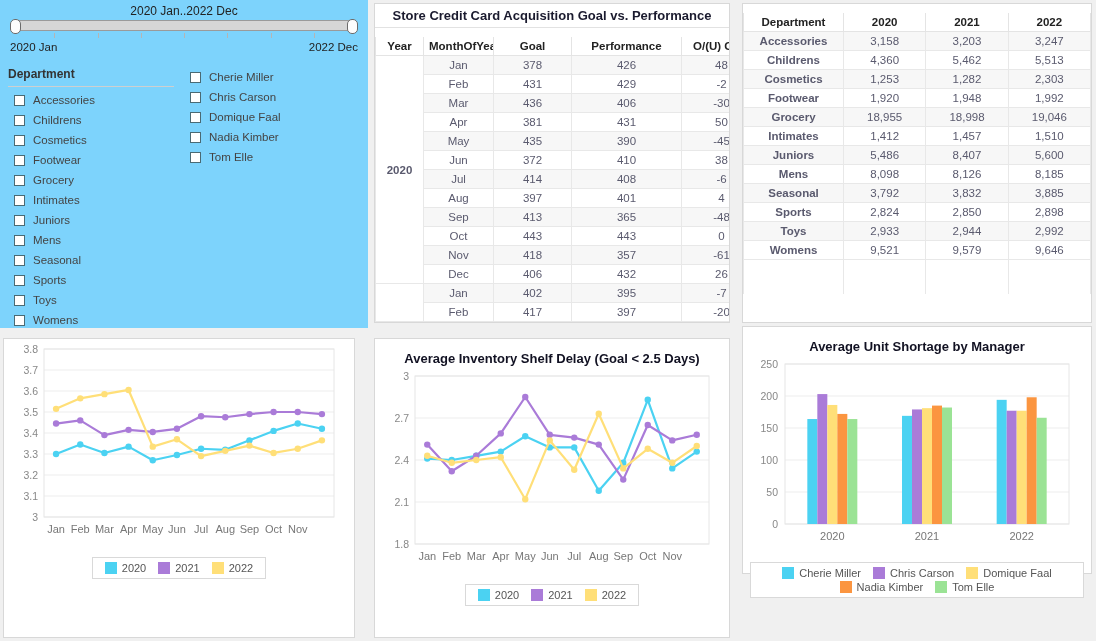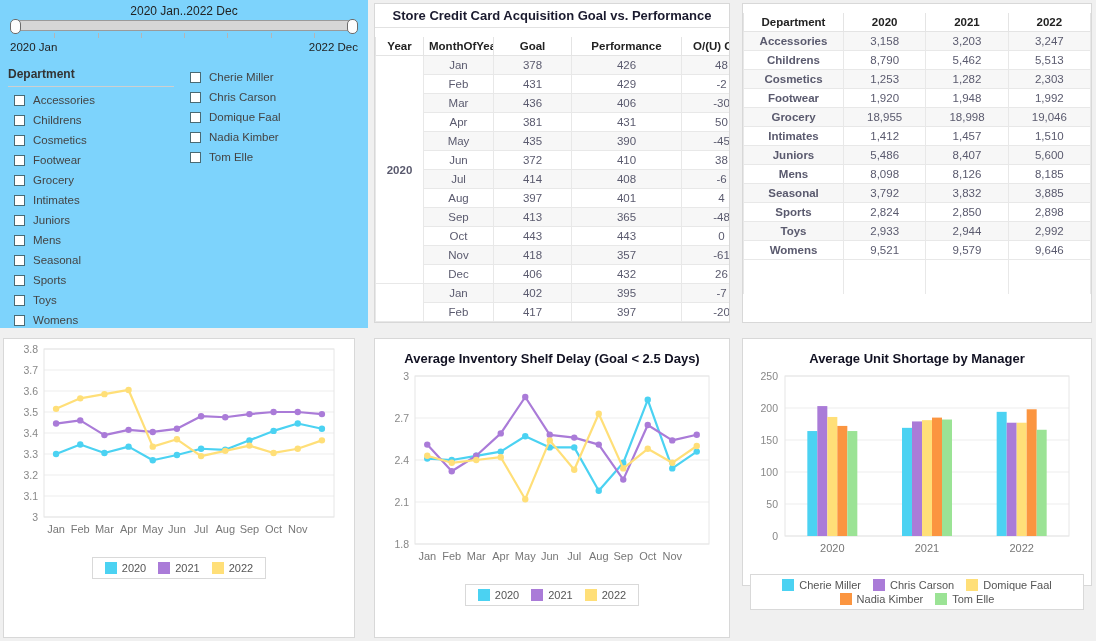--- a/index.html
+++ b/index.html
@@ -142,21 +142,21 @@
   #ccpanel { left: 374px; top: 3px; width: 356px; height: 320px; overflow: hidden; }
   #ccpanel .scrollbox { height: 296px; overflow: hidden; }
 
   
   #invpanel { left: 742px; top: 3px; width: 350px; height: 320px; overflow: hidden; }
 
   
   .chart-panel { padding: 0; }
   #chart1 { left: 3px; top: 338px; width: 352px; height: 300px; }
   #chart2 { left: 374px; top: 338px; width: 356px; height: 300px; }
-  #chart3 { left: 742px; top: 338px; width: 350px; height: 248px; }
+  #chart3 { left: 742px; top: 326px; width: 350px; height: 248px; }
   .chart-title {
     text-align: center;
     font-size: 13px;
     font-weight: bold;
     color: #111122;
     padding-top: 12px;
   }
   .chart-svg-wrap { width: 100%; }
   .legend {
     display: flex;
@@ -425,21 +425,21 @@
         </thead>
       <tbody id="inv-body">
           <tr class="alt">
             <td class="dept">Accessories</td>
             <td class="num">3,158</td>
             <td class="num">3,203</td>
             <td class="num">3,247</td>
           </tr>
           <tr>
             <td class="dept">Childrens</td>
-            <td class="num">8,790</td>
+            <td class="num">4,360</td>
             <td class="num">5,462</td>
             <td class="num">5,513</td>
           </tr>
           <tr class="alt">
             <td class="dept">Cosmetics</td>
             <td class="num">1,253</td>
             <td class="num">1,282</td>
             <td class="num">2,303</td>
           </tr>
           <tr>

